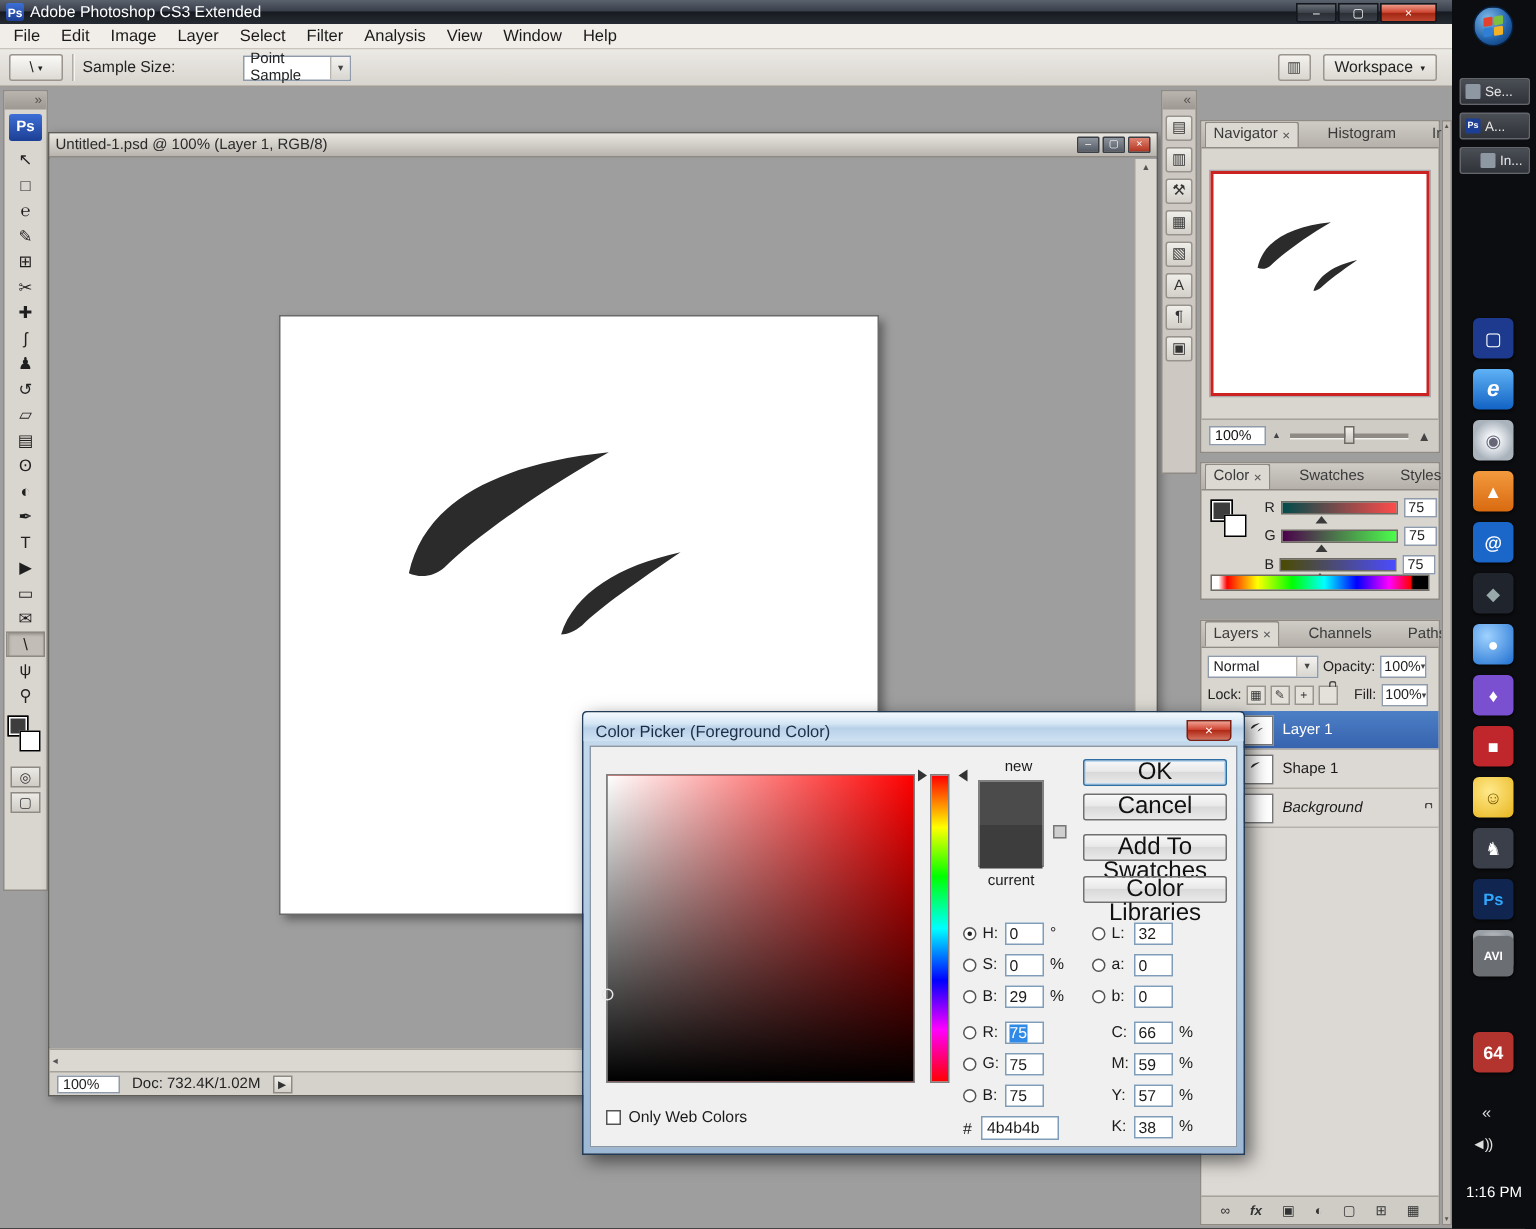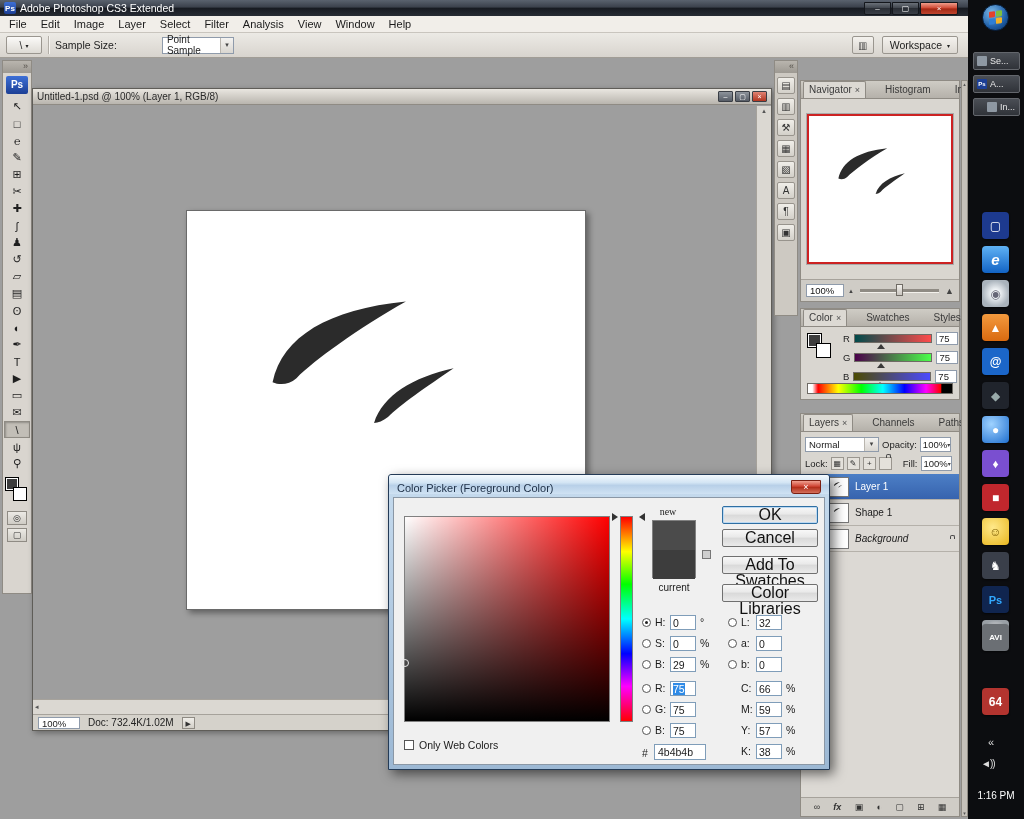--- a/index.html
+++ b/index.html
@@ -497,21 +497,21 @@
         <span class="dlg-close">×</span>
       </div>
       <div class="dlg-body">
         <div class="cfield">
           <span class="cmarker"></span>
         </div>
         <span class="harrowL"></span>
         <div class="hbar"></div>
         <span class="harrowR"></span>
 
-        <span class="swlabel" style="left:248px;top:8px;font-family:Liberation Serif, serif;">new</span>
+        <span class="swlabel" style="left:259px;top:8px;">new</span>
         <div class="swatch">
           <div class="sw-new"></div>
           <div class="sw-cur"></div>
         </div>
         <span class="swlabel" style="left:254px;top:84px;">current</span>
         <span class="cube"></span>
 
         <div class="btn ok">OK</div>
         <div class="btn cancel">Cancel</div>
         <div class="btn addsw">Add To Swatches</div>

